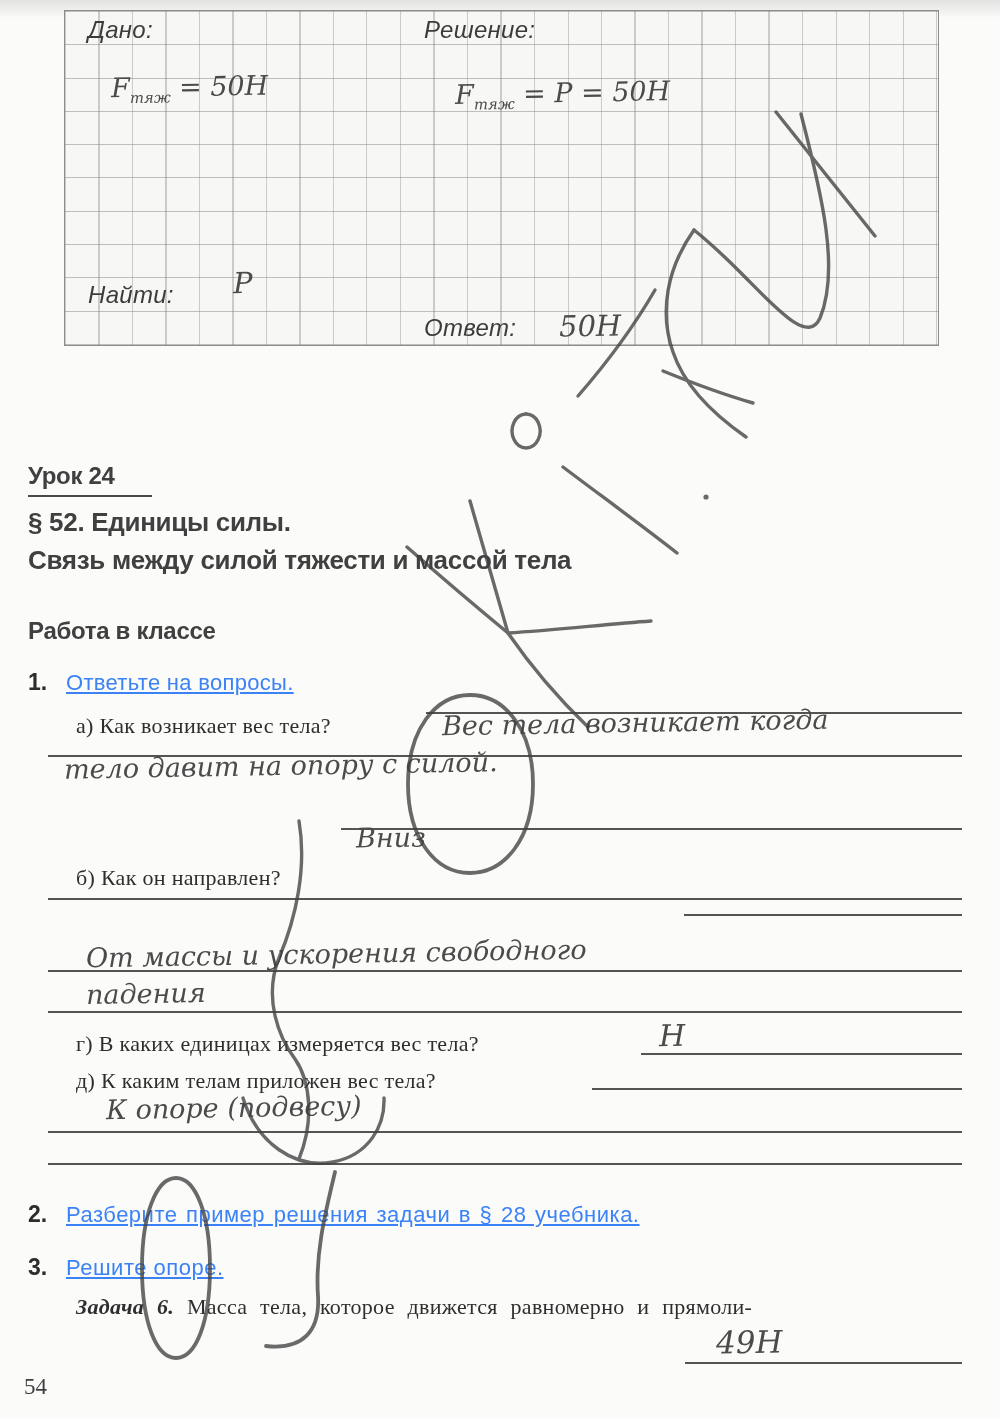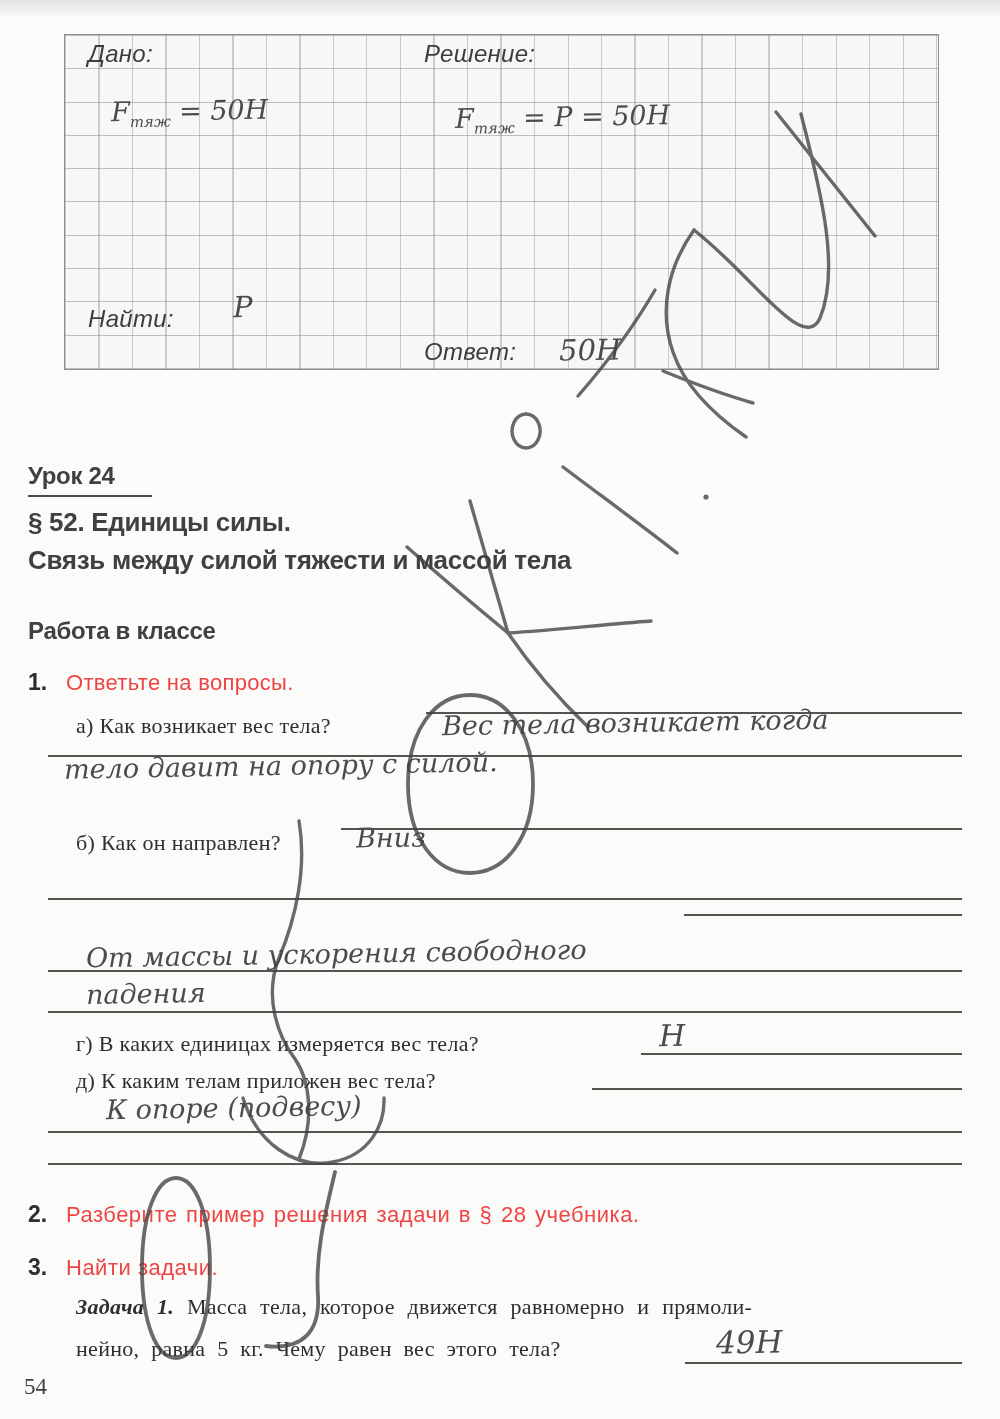--- a/index.html
+++ b/index.html
@@ -1,33 +1,33 @@
 <!DOCTYPE html>
 <html><head>
 <meta charset="utf-8">
 <style>
   html,body{margin:0;padding:0;}
   body{background:#d8d8d6;font-family:"Liberation Sans",sans-serif;}
   #page{position:relative;width:1000px;height:1419px;margin:0 auto;background:#fbfbfa;overflow:hidden;}
   #topshade{position:absolute;left:0;top:0;width:100%;height:18px;
     background:linear-gradient(to bottom,#e2e2e0 0%,#efefed 55%,rgba(251,251,250,0) 100%);}
   
-  .gridbox{position:absolute;left:64px;top:34px;width:873px;height:334px;
+  .gridbox{position:absolute;left:64px;top:10px;width:873px;height:334px;
     border:1.5px solid #8d8d8b;background-color:#f7f7f5;
     background-image:
       repeating-linear-gradient(to right, rgba(130,130,130,.38) 0 1px, transparent 1px 33.5px),
       repeating-linear-gradient(to bottom, rgba(120,120,120,.45) 0 1px, transparent 1px 33.3px);}
   .boxlabel{position:absolute;font-style:italic;font-size:24px;color:#3c3c3c;letter-spacing:.3px;}
   
   .hw{position:absolute;font-family:"DejaVu Serif",serif;font-style:italic;color:#4b4b4b;
       font-size:27px;white-space:nowrap;transform:rotate(-1deg);}
   .hw .sub{font-size:.55em;vertical-align:-6px;}
   
   .h-sans{position:absolute;font-weight:700;color:#404040;letter-spacing:-.3px;white-space:nowrap;}
-  .body-sans{position:absolute;font-size:22px;color:#ef4444;letter-spacing:.3px;white-space:nowrap;}
+  .body-sans{position:absolute;font-size:22px;color:#3b82f6;letter-spacing:.3px;white-space:nowrap;text-decoration:underline;}
   .qnum{position:absolute;font-size:23px;font-weight:700;color:#2d2d2d;}
   .serif{position:absolute;font-family:"Liberation Serif",serif;font-size:22px;color:#2e2e2e;
          letter-spacing:.3px;white-space:nowrap;text-align:center;}
   .uline{position:absolute;border-bottom:2px solid #555451;height:0;}
   .rule{position:absolute;background:#4a4a4a;}
   #scribbles{position:absolute;left:0;top:0;pointer-events:none;}
   .pagenum{position:absolute;left:24px;top:1374px;font-family:"Liberation Serif",serif;
            font-size:23px;color:#3f3f3f;}
 </style>
 </head>
@@ -60,21 +60,21 @@
 
   <div class="qnum" style="left:28px;top:669px">1.</div>
   <div class="body-sans" style="left:66px;top:670px">Ответьте на вопросы.</div>
 
   <div class="serif" style="left:76px;top:713px">а) Как возникает вес тела?</div>
   <div class="uline" style="left:426px;top:712px;width:536px"></div>
   <div class="hw" style="left:442px;top:707px">Вес тела возникает когда</div>
   <div class="uline" style="left:48px;top:755px;width:914px"></div>
   <div class="hw" style="left:64px;top:750px">тело давит на опору с силой.</div>
 
-  <div class="serif" style="left:76px;top:830px">б) Как он направлен?</div>
+  <div class="serif" style="left:76px;top:865px">б) Как он направлен?</div>
   <div class="uline" style="left:341px;top:828px;width:621px"></div>
   <div class="hw" style="left:356px;top:822px">Вниз</div>
   <div class="uline" style="left:48px;top:898px;width:914px"></div>
 
   <div class="uline" style="left:684px;top:914px;width:278px"></div>
   <div class="hw" style="left:86px;top:938px">От массы и ускорения свободного</div>
   <div class="uline" style="left:48px;top:970px;width:914px"></div>
   <div class="hw" style="left:86px;top:978px">падения</div>
   <div class="uline" style="left:48px;top:1011px;width:914px"></div>
 
@@ -84,27 +84,26 @@
 
   <div class="serif" style="left:76px;top:1068px">д) К каким телам приложен вес тела?</div>
   <div class="uline" style="left:592px;top:1088px;width:370px"></div>
   <div class="hw" style="left:106px;top:1092px">К опоре (подвесу)</div>
   <div class="uline" style="left:48px;top:1131px;width:914px"></div>
   <div class="uline" style="left:48px;top:1163px;width:914px"></div>
 
   <div class="qnum" style="left:28px;top:1201px">2.</div>
   <div class="body-sans" style="left:66px;top:1202px;letter-spacing:.5px;word-spacing:2px">Разберите пример решения задачи в § 28 учебника.</div>
   <div class="qnum" style="left:28px;top:1254px">3.</div>
-  <div class="body-sans" style="left:66px;top:1255px;letter-spacing:.5px">Найти задачи.</div>
+  <div class="body-sans" style="left:66px;top:1255px;letter-spacing:.5px">Решите опоре.</div>
 
   <div class="serif" style="left:76px;top:1294px;word-spacing:7px">
-    <span style="font-weight:700;font-style:italic">Задача 1.</span>
+    <span style="font-weight:700;font-style:italic">Задача 6.</span>
     <span>Масса тела, которое движется равномерно и прямоли-</span>
   </div>
-  <div class="serif" style="left:76px;top:1336px;word-spacing:6px">нейно, равна 5 кг. Чему равен вес этого тела?</div>
   <div class="uline" style="left:685px;top:1362px;width:277px"></div>
   <div class="hw" style="left:716px;top:1324px;font-size:31px">49Н</div>
 
   <div class="pagenum">54</div>
 
   <svg id="scribbles" width="1000" height="1419" viewBox="0 0 1000 1419">
     <g fill="none" stroke="#414141" stroke-width="3.4" stroke-linecap="round" opacity="0.78">
       <path d="M 776,112 L 875,236"></path>
       <path d="M 801,114 C 822,195 840,270 820,318 C 808,345 776,308 740,272 C 722,254 704,238 694,230"></path>
       <path d="M 694,230 C 667,268 659,312 673,352 C 684,385 710,412 746,437"></path>

